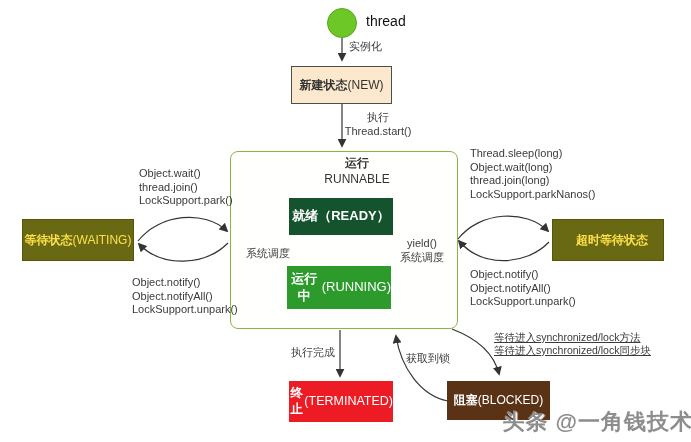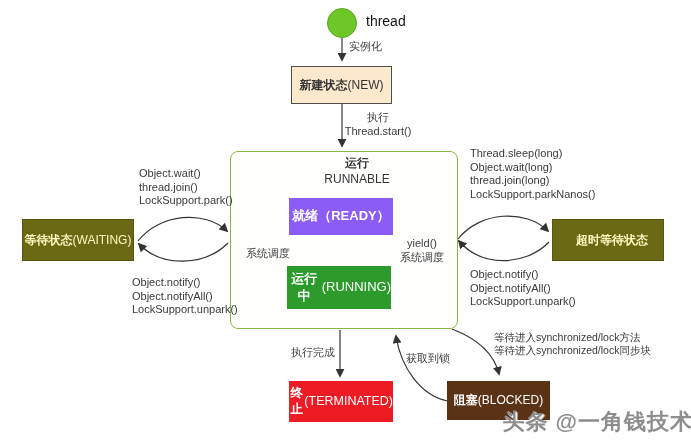--- a/index.html
+++ b/index.html
@@ -8,22 +8,22 @@
     font-family:"Liberation Sans","DejaVu Sans",sans-serif;color:#333;
   }
   #arrows{position:absolute;left:0;top:0;width:691px;height:442px;z-index:1;}
   .abs{position:absolute;z-index:2;}
   .node{
     display:flex;flex-direction:row;align-items:center;justify-content:center;
     text-align:center;line-height:1.25;box-sizing:border-box;
   }
   .node .zh{font-weight:bold;}
   .node.light{background:#fbe8cd;border:1px solid #4d4d4d;color:#333;font-size:12px;}
-  .node.olive{background:#696913;border:1px solid #55550e;color:#fef9c3;font-size:12px;}
-  .node.orange{background:#8b5cf6;color:#ffffff;font-size:13px;}
+  .node.olive{background:#696913;border:1px solid #55550e;color:#fde047;font-size:12px;}
+  .node.orange{background:#14532d;color:#ffffff;font-size:13px;}
   .node.green{background:#2c9b2c;color:#ffffff;font-size:13px;}
   .node.red{background:#ed1c24;color:#ffffff;font-size:12.5px;}
   .node.brown{background:#5a3317;color:#ffffff;font-size:12px;}
   .container-box{
     background:#fffffe;border:1.5px solid #84b841;border-radius:8px;box-sizing:border-box;
   }
   .container-title{text-align:center;font-size:12px;color:#333;line-height:1.3;}
   .circle{
     width:30px;height:30px;border-radius:50%;
     background:#6cc727;border:1px solid #58a51d;box-sizing:border-box;
@@ -128,21 +128,21 @@
     <div>LockSupport.unpark()</div>
   </div>
 
   <div class="abs edge-label" style="left:291px;top:346px;">执行完成</div>
   <div class="abs node red" style="left:289px;top:381px;width:104px;height:41px;">
     <span class="zh">终止</span>
     <span>(TERMINATED)</span>
   </div>
 
   <div class="abs edge-label" style="left:406px;top:352px;">获取到锁</div>
-  <div class="abs code-list small" style="left:494px;top:331px;">
+  <div class="abs code-list small" style="left:494px;top:331px;text-decoration:underline;">
     <div>等待进入synchronized/lock方法</div>
     <div>等待进入synchronized/lock同步块</div>
   </div>
   <div class="abs node brown" style="left:447px;top:381px;width:103px;height:39px;">
     <span class="zh">阻塞</span>
     <span>(BLOCKED)</span>
   </div>
 
   <div class="abs watermark" style="right:-2px;top:407px;">头条 @一角钱技术</div>
 

